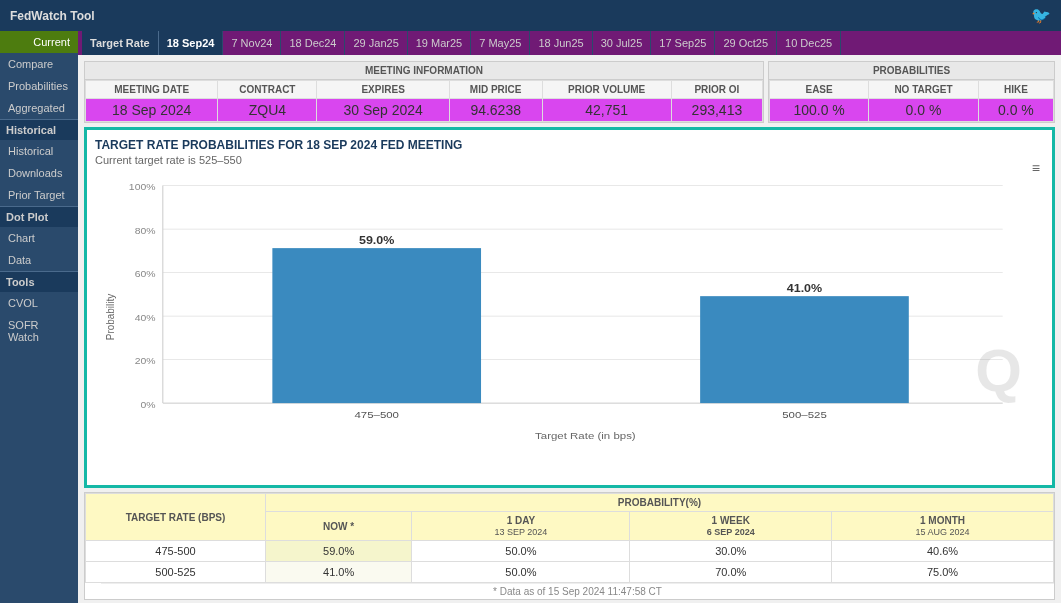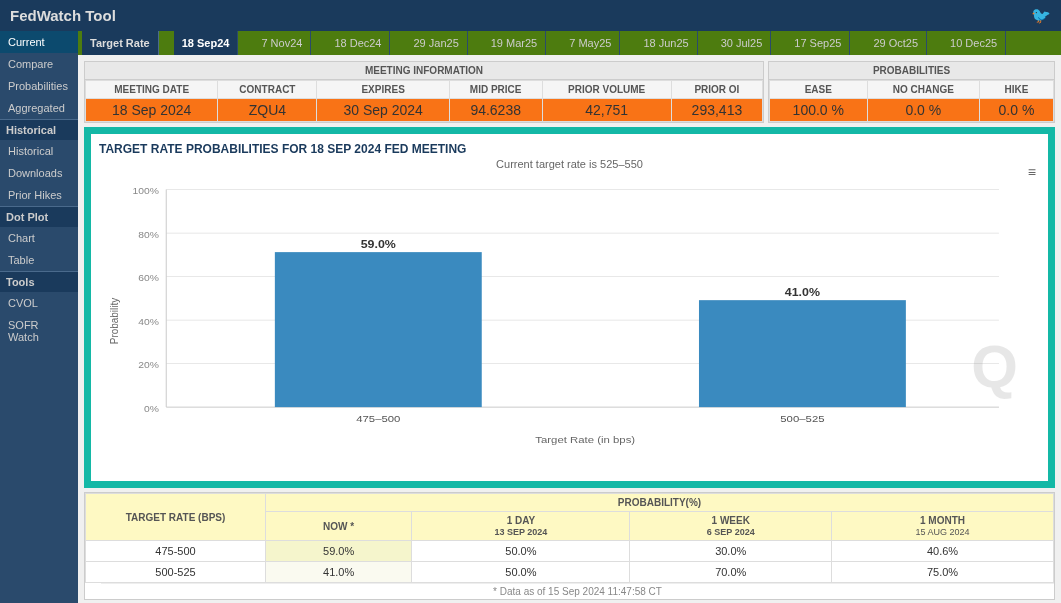--- a/index.html
+++ b/index.html
@@ -1,59 +1,59 @@
 <!DOCTYPE html>
 <html><head>
   <meta charset="utf-8">
   <style>
     * { box-sizing: border-box; margin: 0; padding: 0; }
     body { font-family: Arial, sans-serif; font-size: 12px; background: #f0f0f0; color: #333; width: 1061px; height: 603px; overflow: hidden; }
 
     
     #header { background: #1a3a5c; color: white; padding: 6px 10px; display: flex; justify-content: space-between; align-items: center; }
-    #header .title { font-size: 15px; font-weight: bold; color: #ddd; }
+    #header .title { font-size: 12px; font-weight: bold; color: #ddd; }
     #header .twitter-icon { color: #1da1f2; font-size: 16px; }
 
     
     #main { display: flex; height: calc(603px - 28px); }
 
     
     #sidebar { width: 78px; background: #2a4a6c; color: white; flex-shrink: 0; }
     .sidebar-section-header { background: #1a3a5c; padding: 4px 6px; font-size: 11px; font-weight: bold; color: #ccc; border-top: 1px solid #4a6a8c; }
     .sidebar-item { padding: 5px 8px; font-size: 11px; color: #ccc; cursor: pointer; }
-    .sidebar-item.active { background: #0c4a6e; color: white; }
+    .sidebar-item.active { background: #4d7c0f; color: white; text-align: right; }
 
     
     #content { flex: 1; display: flex; flex-direction: column; overflow: hidden; }
 
     
-    #tabs { background: #4d7c0f; display: flex; align-items: center; padding: 0 4px; gap: 15px; }
+    #tabs { background: #701a75; display: flex; align-items: center; padding: 0 4px; }
     .tab { padding: 6px 8px; font-size: 11px; color: #ccc; cursor: pointer; border-right: 1px solid #2a4a6c; white-space: nowrap; }
     .tab.active { background: #1a3a5c; color: white; font-weight: bold; }
     .target-rate-tab { background: #1a3a5c; color: #ddd; padding: 6px 8px; font-size: 11px; font-weight: bold; border-right: 1px solid #4a6a8c; }
 
     
     #chart-area { flex: 1; display: flex; flex-direction: column; overflow: hidden; padding: 6px; gap: 4px; }
 
     
-    .info-block { background: #f97316; border: 1px solid #ccc; }
+    .info-block { background: #d946ef; border: 1px solid #ccc; }
     .info-block-header { background: #e8e8e8; text-align: center; padding: 3px; font-size: 10px; font-weight: bold; color: #555; border-bottom: 1px solid #ccc; }
     .info-table { width: 100%; border-collapse: collapse; }
     .info-table th { background: #f5f5f5; padding: 3px 6px; font-size: 10px; font-weight: bold; text-align: center; border: 1px solid #ddd; color: #555; margin-left: 40px; }
     .info-table td { padding: 3px 6px; font-size: 14px; text-align: center; border: 1px solid #ddd; }
 
     
     #top-row { display: flex; gap: 4px; }
     #meeting-info-block { flex: 0 0 680px; }
     #probabilities-block { flex: 1; }
 
     
-    #chart-container { background: white; border: 7px solid #14b8a6; flex: 1; padding: 8px; position: relative; }
+    #chart-container { background: white; border: 3px solid #14b8a6; flex: 1; padding: 8px; position: relative; }
     #chart-title { font-size: 12px; font-weight: bold; color: #1a3a5c; margin-bottom: 2px; }
-    #chart-subtitle { text-align: center; font-size: 11px; color: #666; margin-bottom: 6px; }
+    #chart-subtitle { text-align: left; font-size: 11px; color: #666; margin-bottom: 6px; }
     #chart-menu { position: absolute; right: 12px; top: 30px; font-size: 14px; cursor: pointer; color: #666; }
     #watermark { position: absolute; right: 30px; bottom: 80px; opacity: 0.15; font-size: 60px; font-weight: bold; color: #666; }
 
     
     #bar-chart { width: 100%; height: 100%; }
 
     
     #bottom-table-block { background: white; border: 1px solid #ccc; }
     .prob-table { width: 100%; border-collapse: collapse; }
     .prob-table th { background: #fef9c3; padding: 3px 6px; font-size: 10px; font-weight: bold; text-align: center; border: 1px solid #ddd; color: #555; }
@@ -76,24 +76,24 @@
 
     <div id="sidebar">
 
       <div class="sidebar-item active">Current</div>
       <div class="sidebar-item">Compare</div>
       <div class="sidebar-item">Probabilities</div>
       <div class="sidebar-item">Aggregated</div>
       <div class="sidebar-section-header">Historical</div>
       <div class="sidebar-item">Historical</div>
       <div class="sidebar-item">Downloads</div>
-      <div class="sidebar-item">Prior Hikes</div>
+      <div class="sidebar-item">Prior Target</div>
       <div class="sidebar-section-header">Dot Plot</div>
       <div class="sidebar-item">Chart</div>
-      <div class="sidebar-item">Table</div>
+      <div class="sidebar-item">Data</div>
       <div class="sidebar-section-header">Tools</div>
       <div class="sidebar-item">CVOL</div>
       <div class="sidebar-item">SOFR Watch</div>
     </div>
 
     <div id="content">
 
       <div id="tabs">
         <div class="target-rate-tab">Target Rate</div>
         <div id="tab-0" class="tab active">18 Sep24</div>
@@ -138,21 +138,21 @@
               </tbody>
             </table>
           </div>
 
           <div class="info-block" id="probabilities-block">
             <div class="info-block-header">PROBABILITIES</div>
             <table class="info-table">
               <thead>
                 <tr>
                   <th>EASE</th>
-                  <th>NO CHANGE</th>
+                  <th>NO TARGET</th>
                   <th>HIKE</th>
                 </tr>
               </thead>
               <tbody>
                 <tr>
                   <td>100.0 %</td>
                   <td>0.0 %</td>
                   <td>0.0 %</td>
                 </tr>
               </tbody>
@@ -200,21 +200,21 @@
 
         <div id="bottom-table-block" class="info-block">
           <table class="prob-table">
             <thead>
               <tr>
                 <th rowspan="2" style="width:180px;">TARGET RATE (BPS)</th>
                 <th colspan="4">PROBABILITY(%)</th>
               </tr>
               <tr>
                 <th>NOW *</th>
-                <th>1 DAY<br><span style="font-weight:bold;font-size:9px;">13 SEP 2024</span></th>
+                <th>1 DAY<br><span style="font-weight:normal;font-size:9px;">13 SEP 2024</span></th>
                 <th>1 WEEK<br><span style="font-weight:bold;font-size:9px;">6 SEP 2024</span></th>
                 <th>1 MONTH<br><span style="font-weight:normal;font-size:9px;">15 AUG 2024</span></th>
               </tr>
             </thead>
             <tbody>
               <tr>
                 <td>475-500</td>
                 <td class="highlight-yellow">59.0%</td>
                 <td>50.0%</td>
                 <td>30.0%</td>

